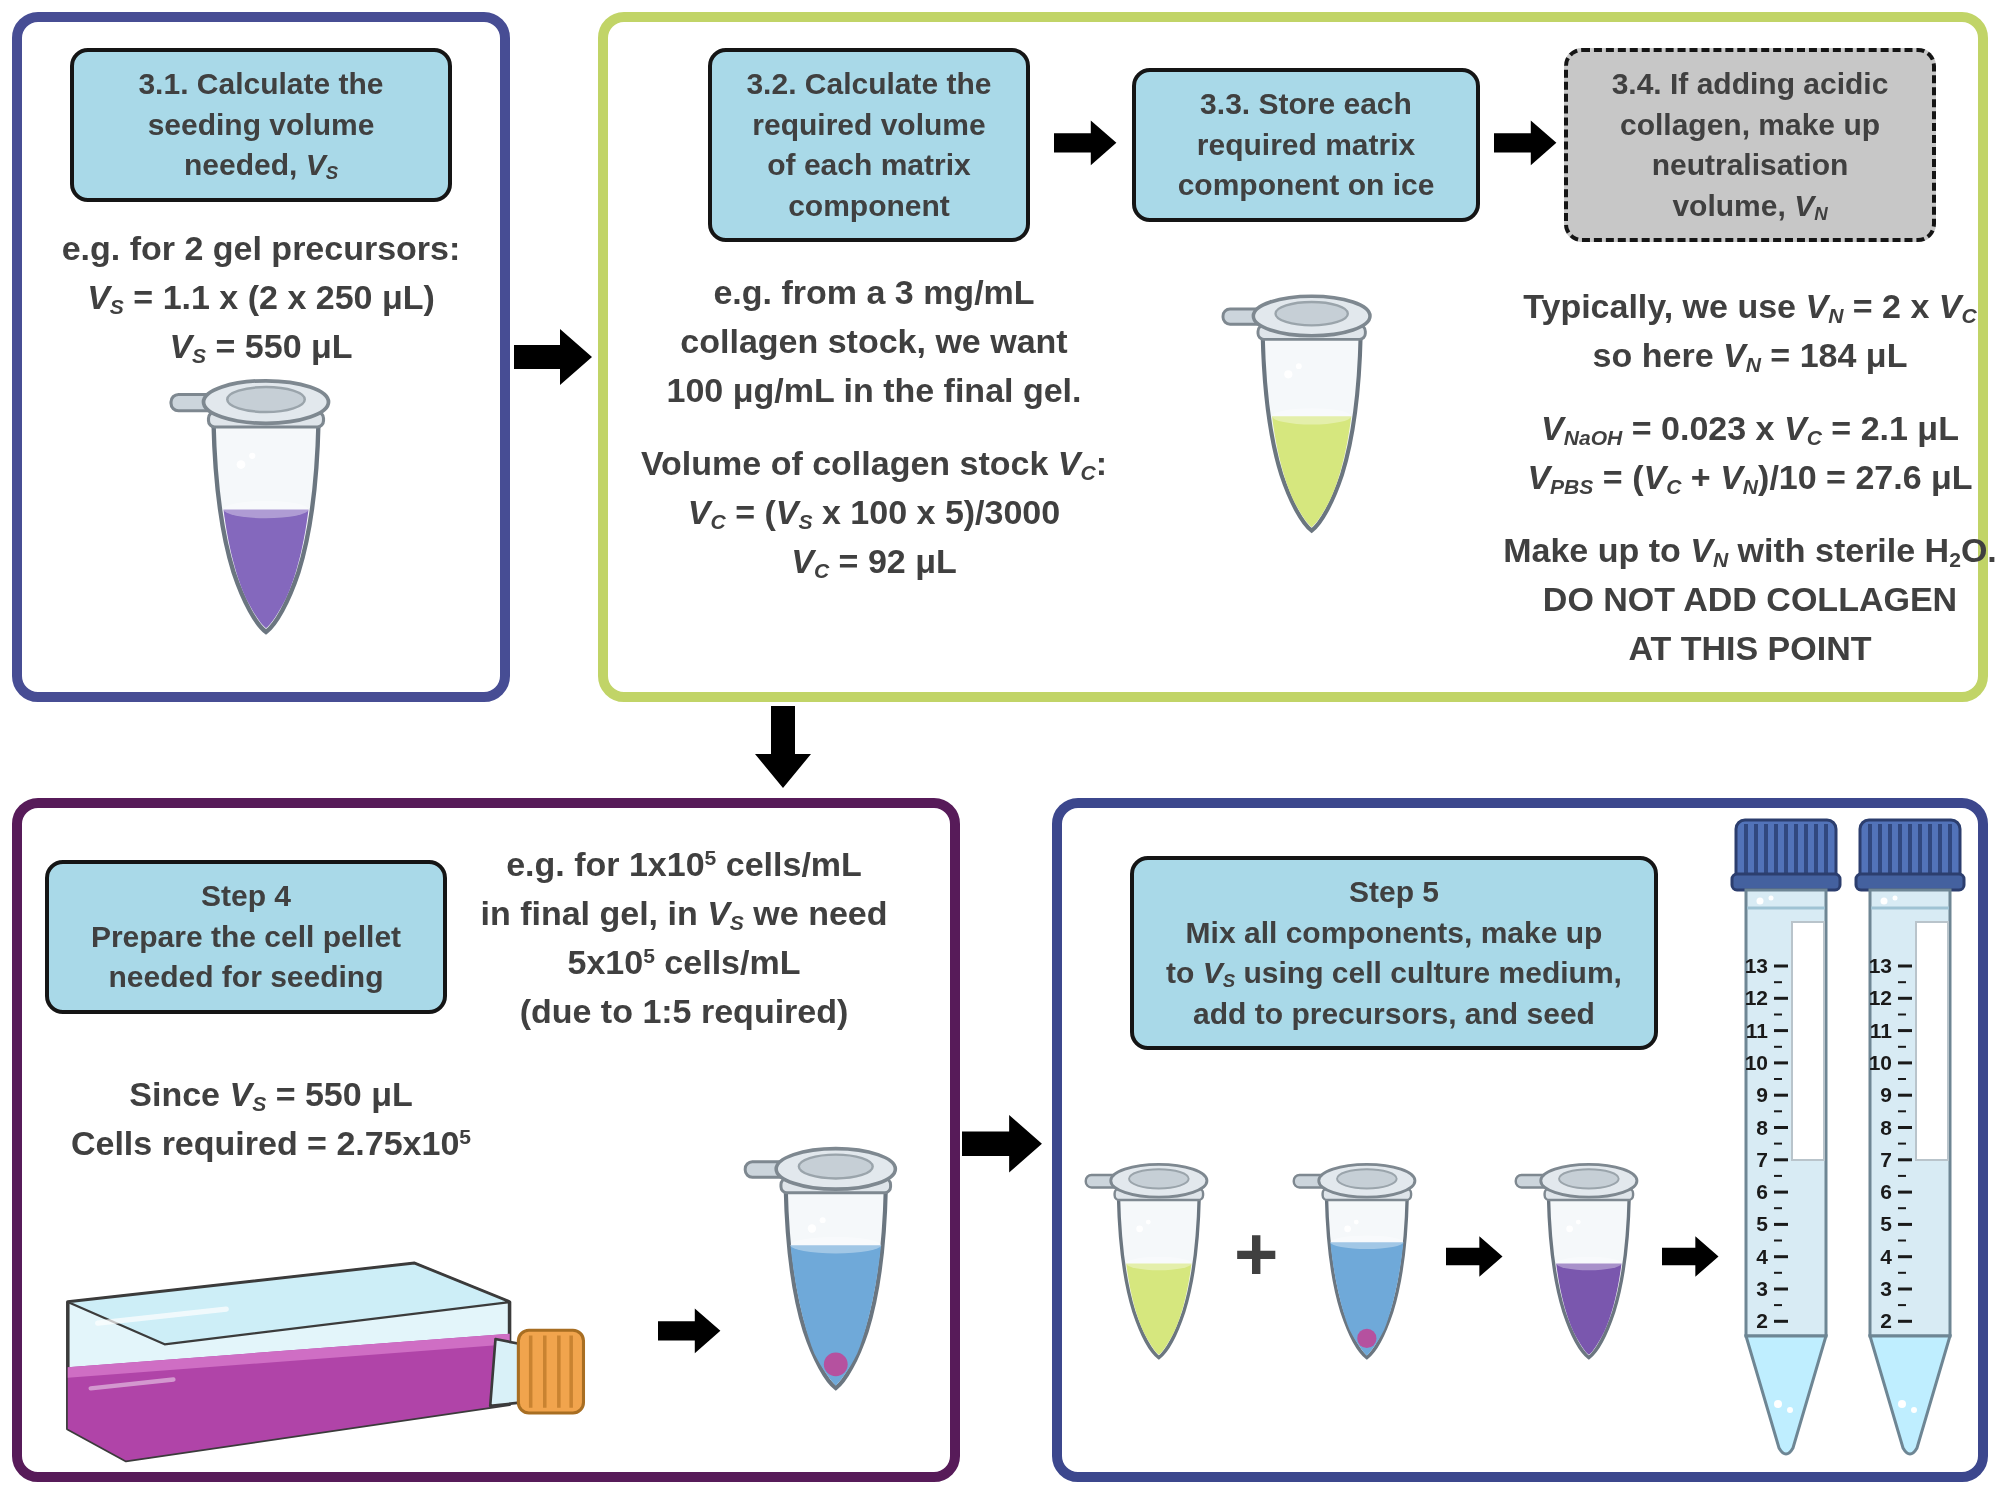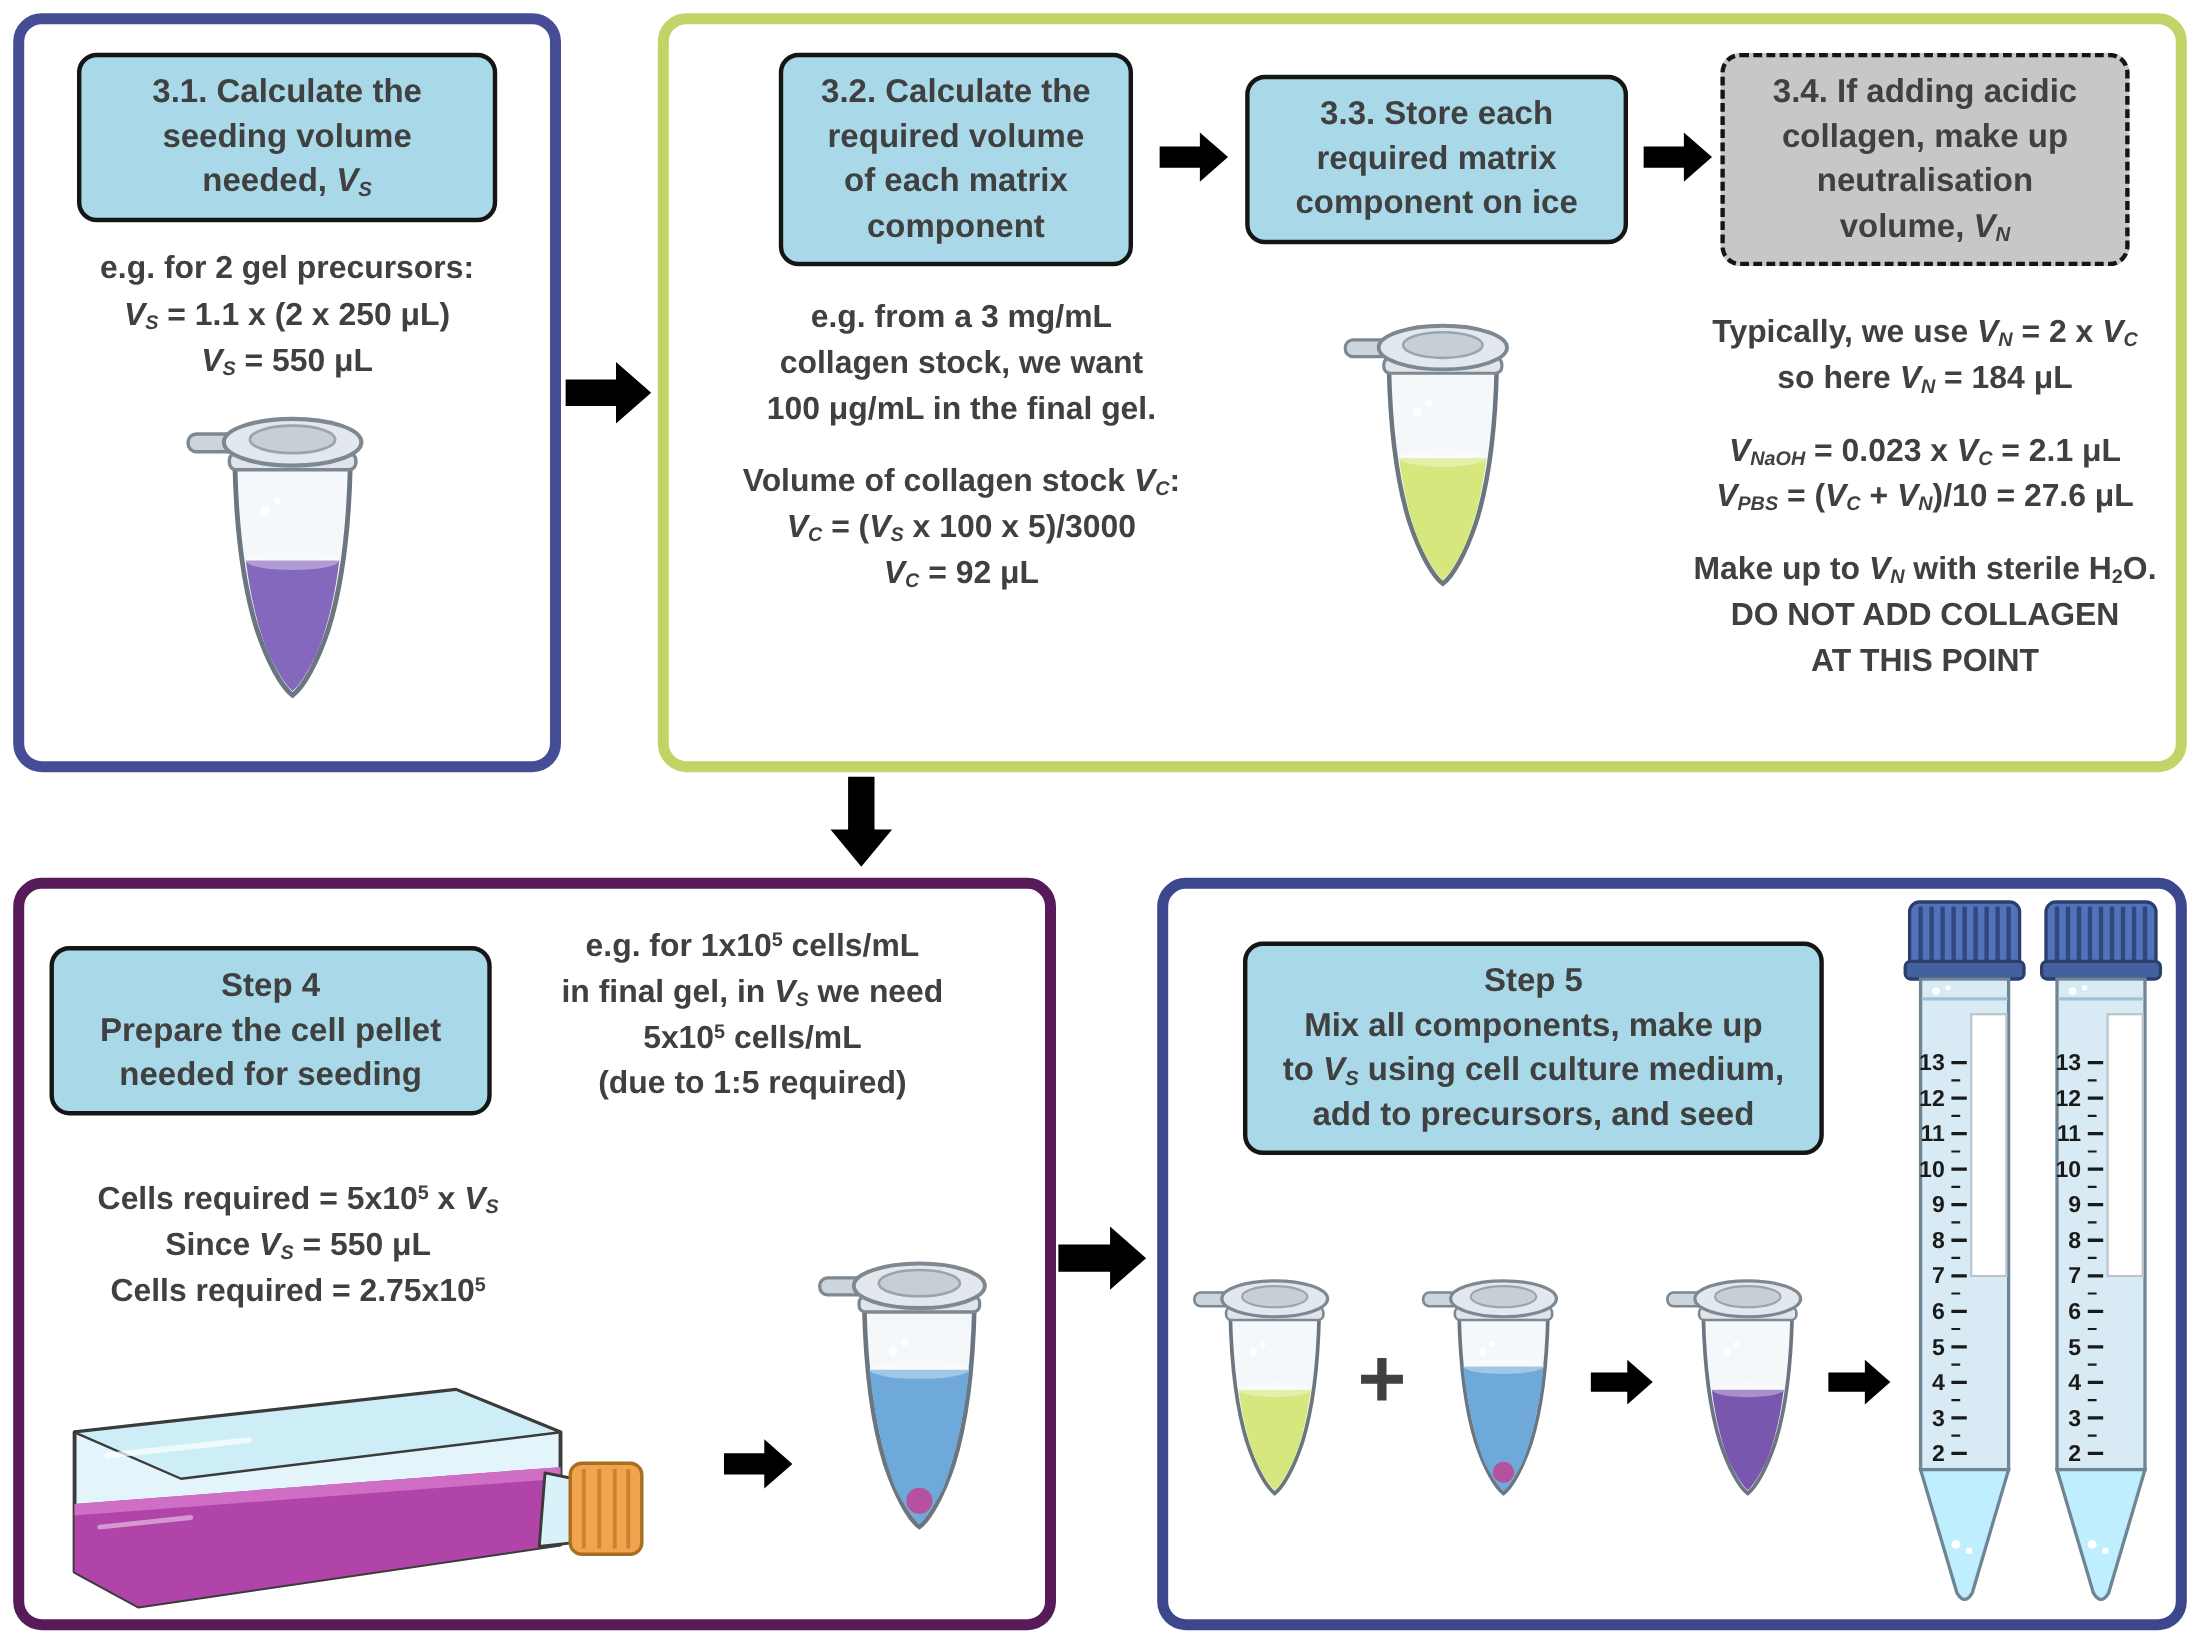--- a/index.html
+++ b/index.html
@@ -15,21 +15,21 @@
   #panel4 { left:1052px; top:798px; width:936px; height:684px; border:10px solid var(--panel4-border,#3c478d); }
 
   .callout {
     position:absolute; background:var(--header-fill,#a9d9e8);
     border:4px solid #151515; border-radius:18px;
     text-align:center; font-size:30px; line-height:1.35; padding:12px 14px;
   }
   .callout.gray { background:var(--gray-fill,#c7c7c7); border-style:dashed; }
 
   .tblock { position:absolute; text-align:center; }
-  .tline  { font-size:29px; line-height:1.44; }
+  .tline  { font-size:34px; line-height:1.44; }
   .gap    { height:24px; }
 
   sub { font-size:0.62em; vertical-align:-0.22em; line-height:0; }
   sup { font-size:0.62em; vertical-align:0.5em; line-height:0; }
   i { font-style:italic; }
 
   .arrow { position:absolute; }
   .arrow svg polygon { fill:var(--arrow,#000); }
 
   .art { position:absolute; }
@@ -138,21 +138,20 @@
     <div class="callout" style="left:23px; top:52px; width:402px;">Step 4<br>Prepare the cell pellet<br>needed for seeding</div>
 
     <div class="tblock" style="left:432px; top:32px; width:460px;">
       <div class="tline">e.g. for 1x10<sup>5</sup> cells/mL</div>
       <div class="tline">in final gel, in <i>V<sub>S</sub></i> we need</div>
       <div class="tline">5x10<sup>5</sup> cells/mL</div>
       <div class="tline">(due to 1:5 required)</div>
     </div>
 
     <div class="tblock" style="left:10px; top:262px; width:478px;">
-      <div class="tline">Cells required = 5x10<sup>5</sup> x <i>V<sub>S</sub></i></div>
       <div class="tline">Since <i>V<sub>S</sub></i> = 550 μL</div>
       <div class="tline">Cells required =  2.75x10<sup>5</sup></div>
     </div>
 
     <div class="art" style="left:18px; top:392px; width:566px; height:264px;">
       <svg viewBox="0 0 640 300">
         <polygon points="30,116 424,72 532,116 532,232 96,296 30,260" fill="#e3f5fa" stroke="#3b3b3b" stroke-width="4" stroke-linejoin="round"></polygon>
         <polygon points="30,116 424,72 532,116 140,164" fill="#cdeef7" stroke="#3b3b3b" stroke-width="2.5" stroke-linejoin="round"></polygon>
         <polygon points="30,190 532,152 532,232 96,296 30,260" fill="var(--flask-media,#b044a8)"></polygon>
         <polygon points="30,190 532,152 532,164 30,202" fill="var(--flask-media-surface,#cf6ec4)"></polygon>

